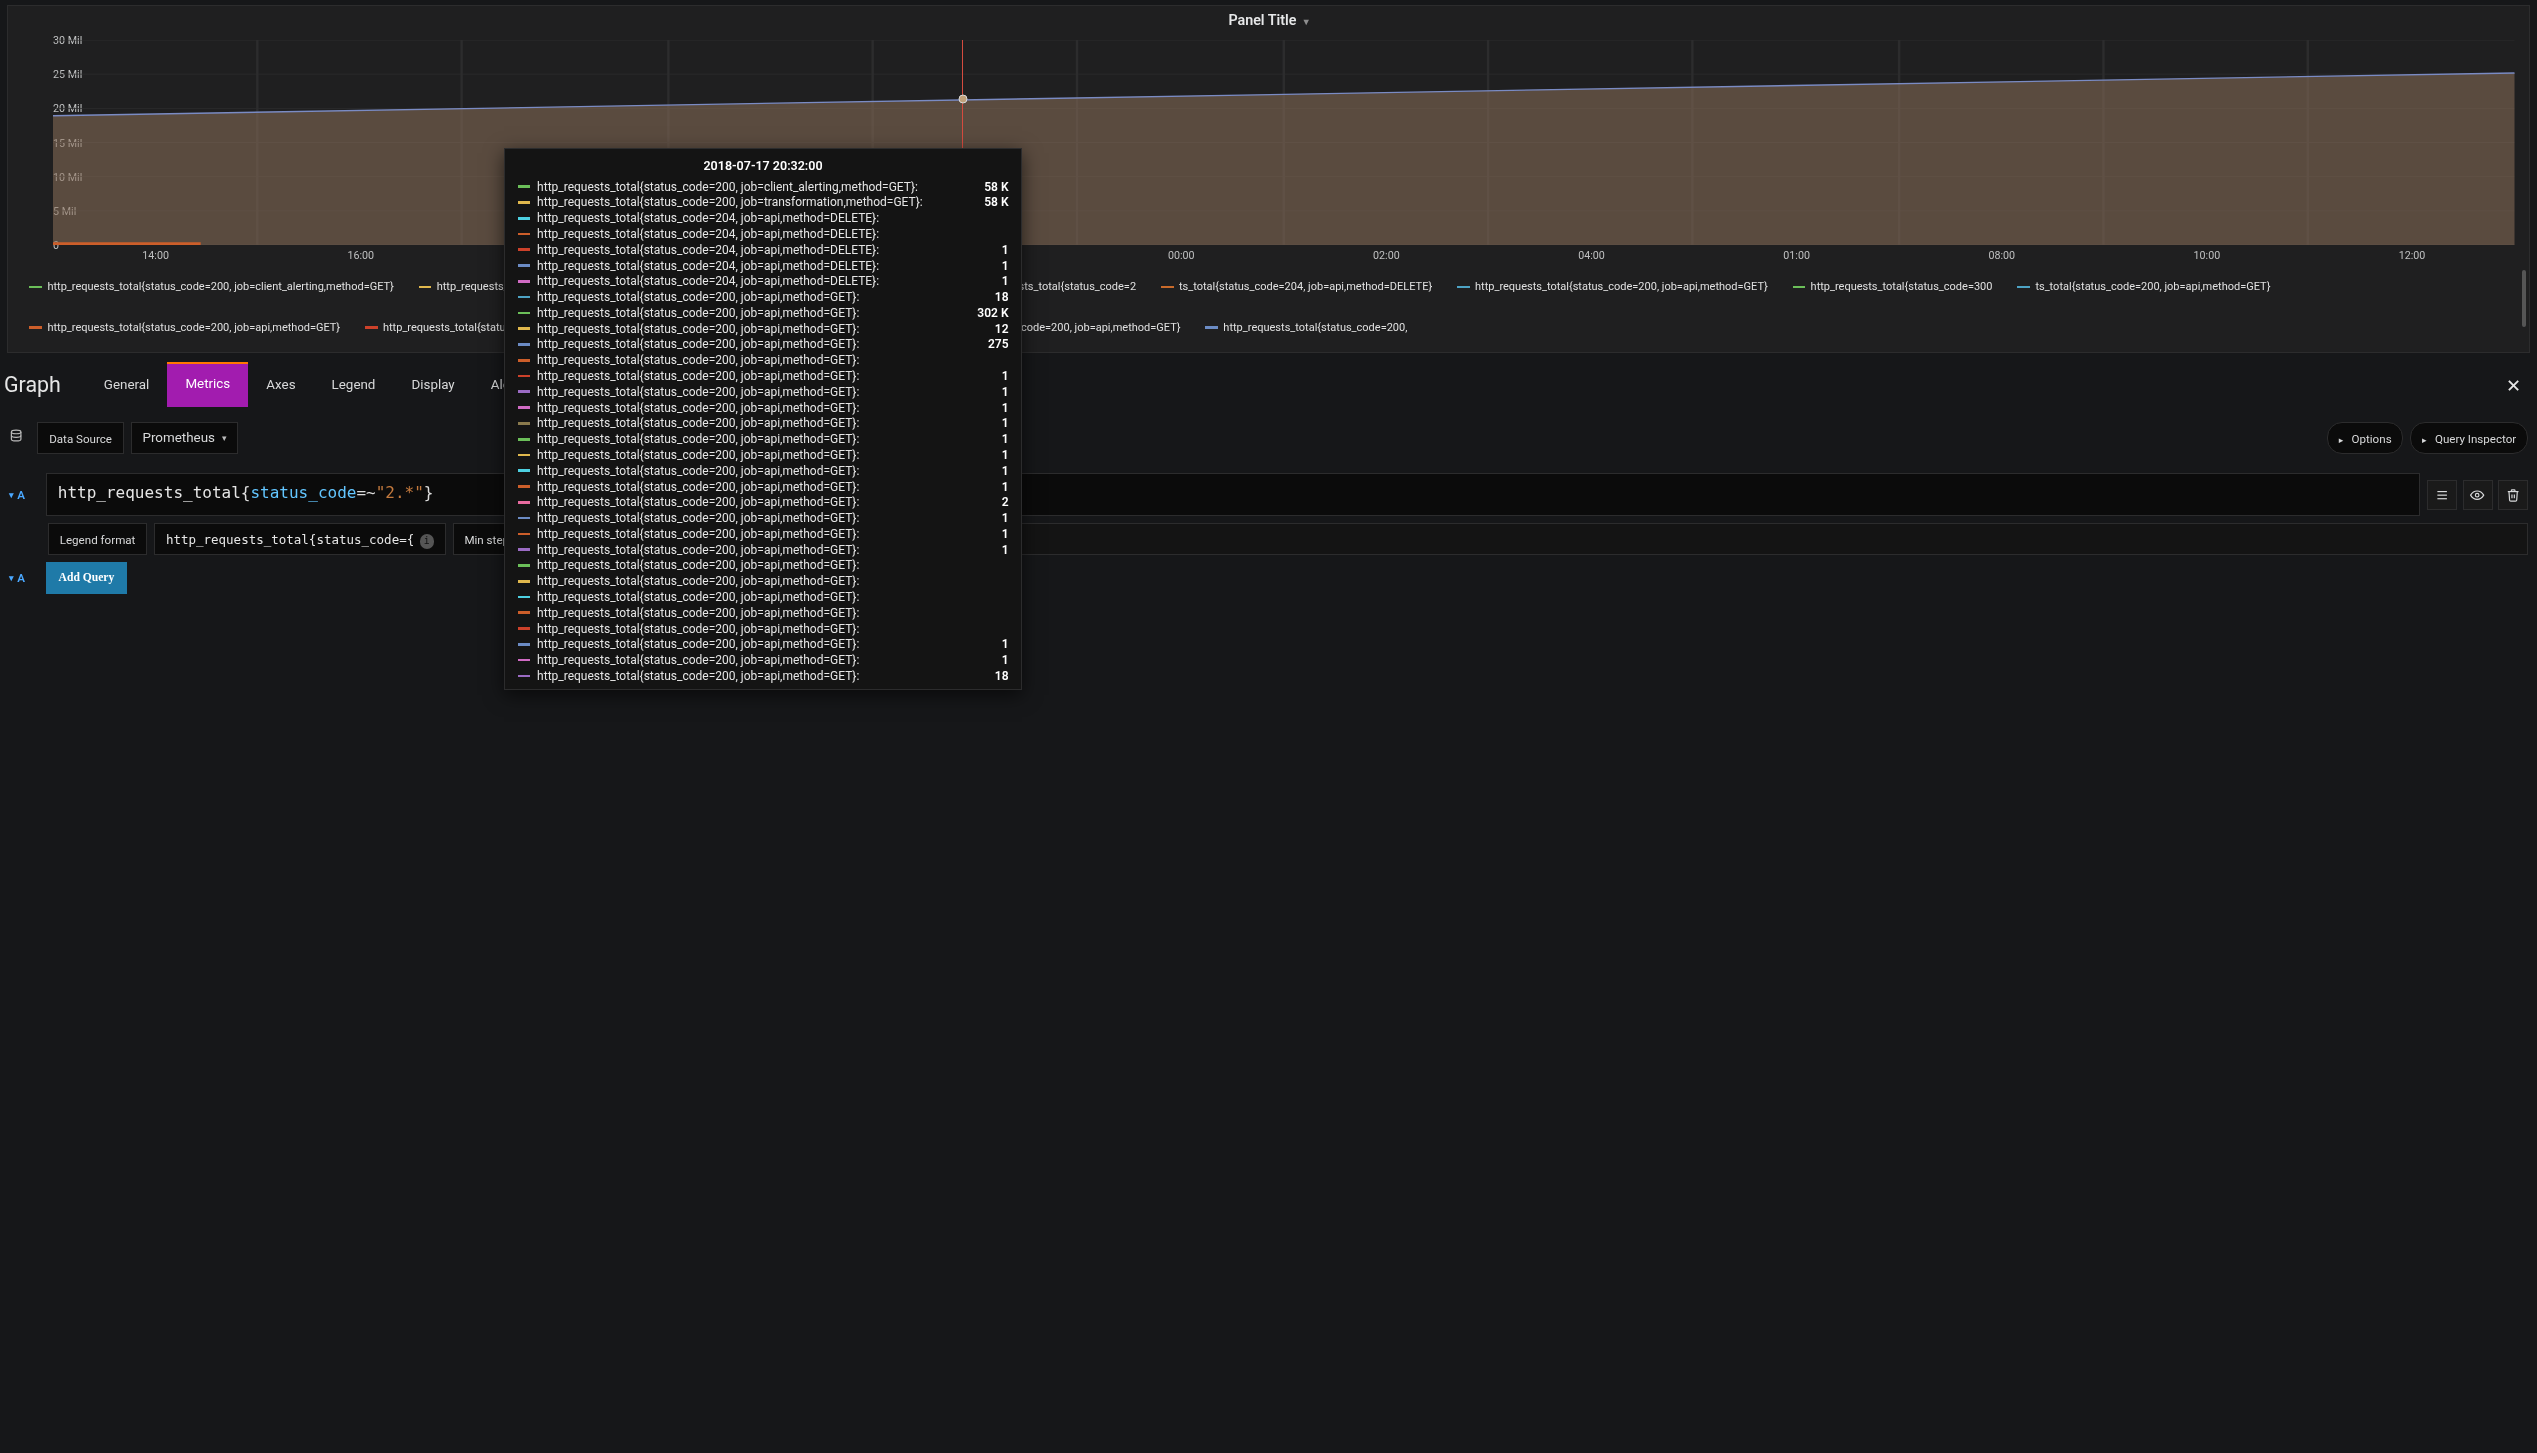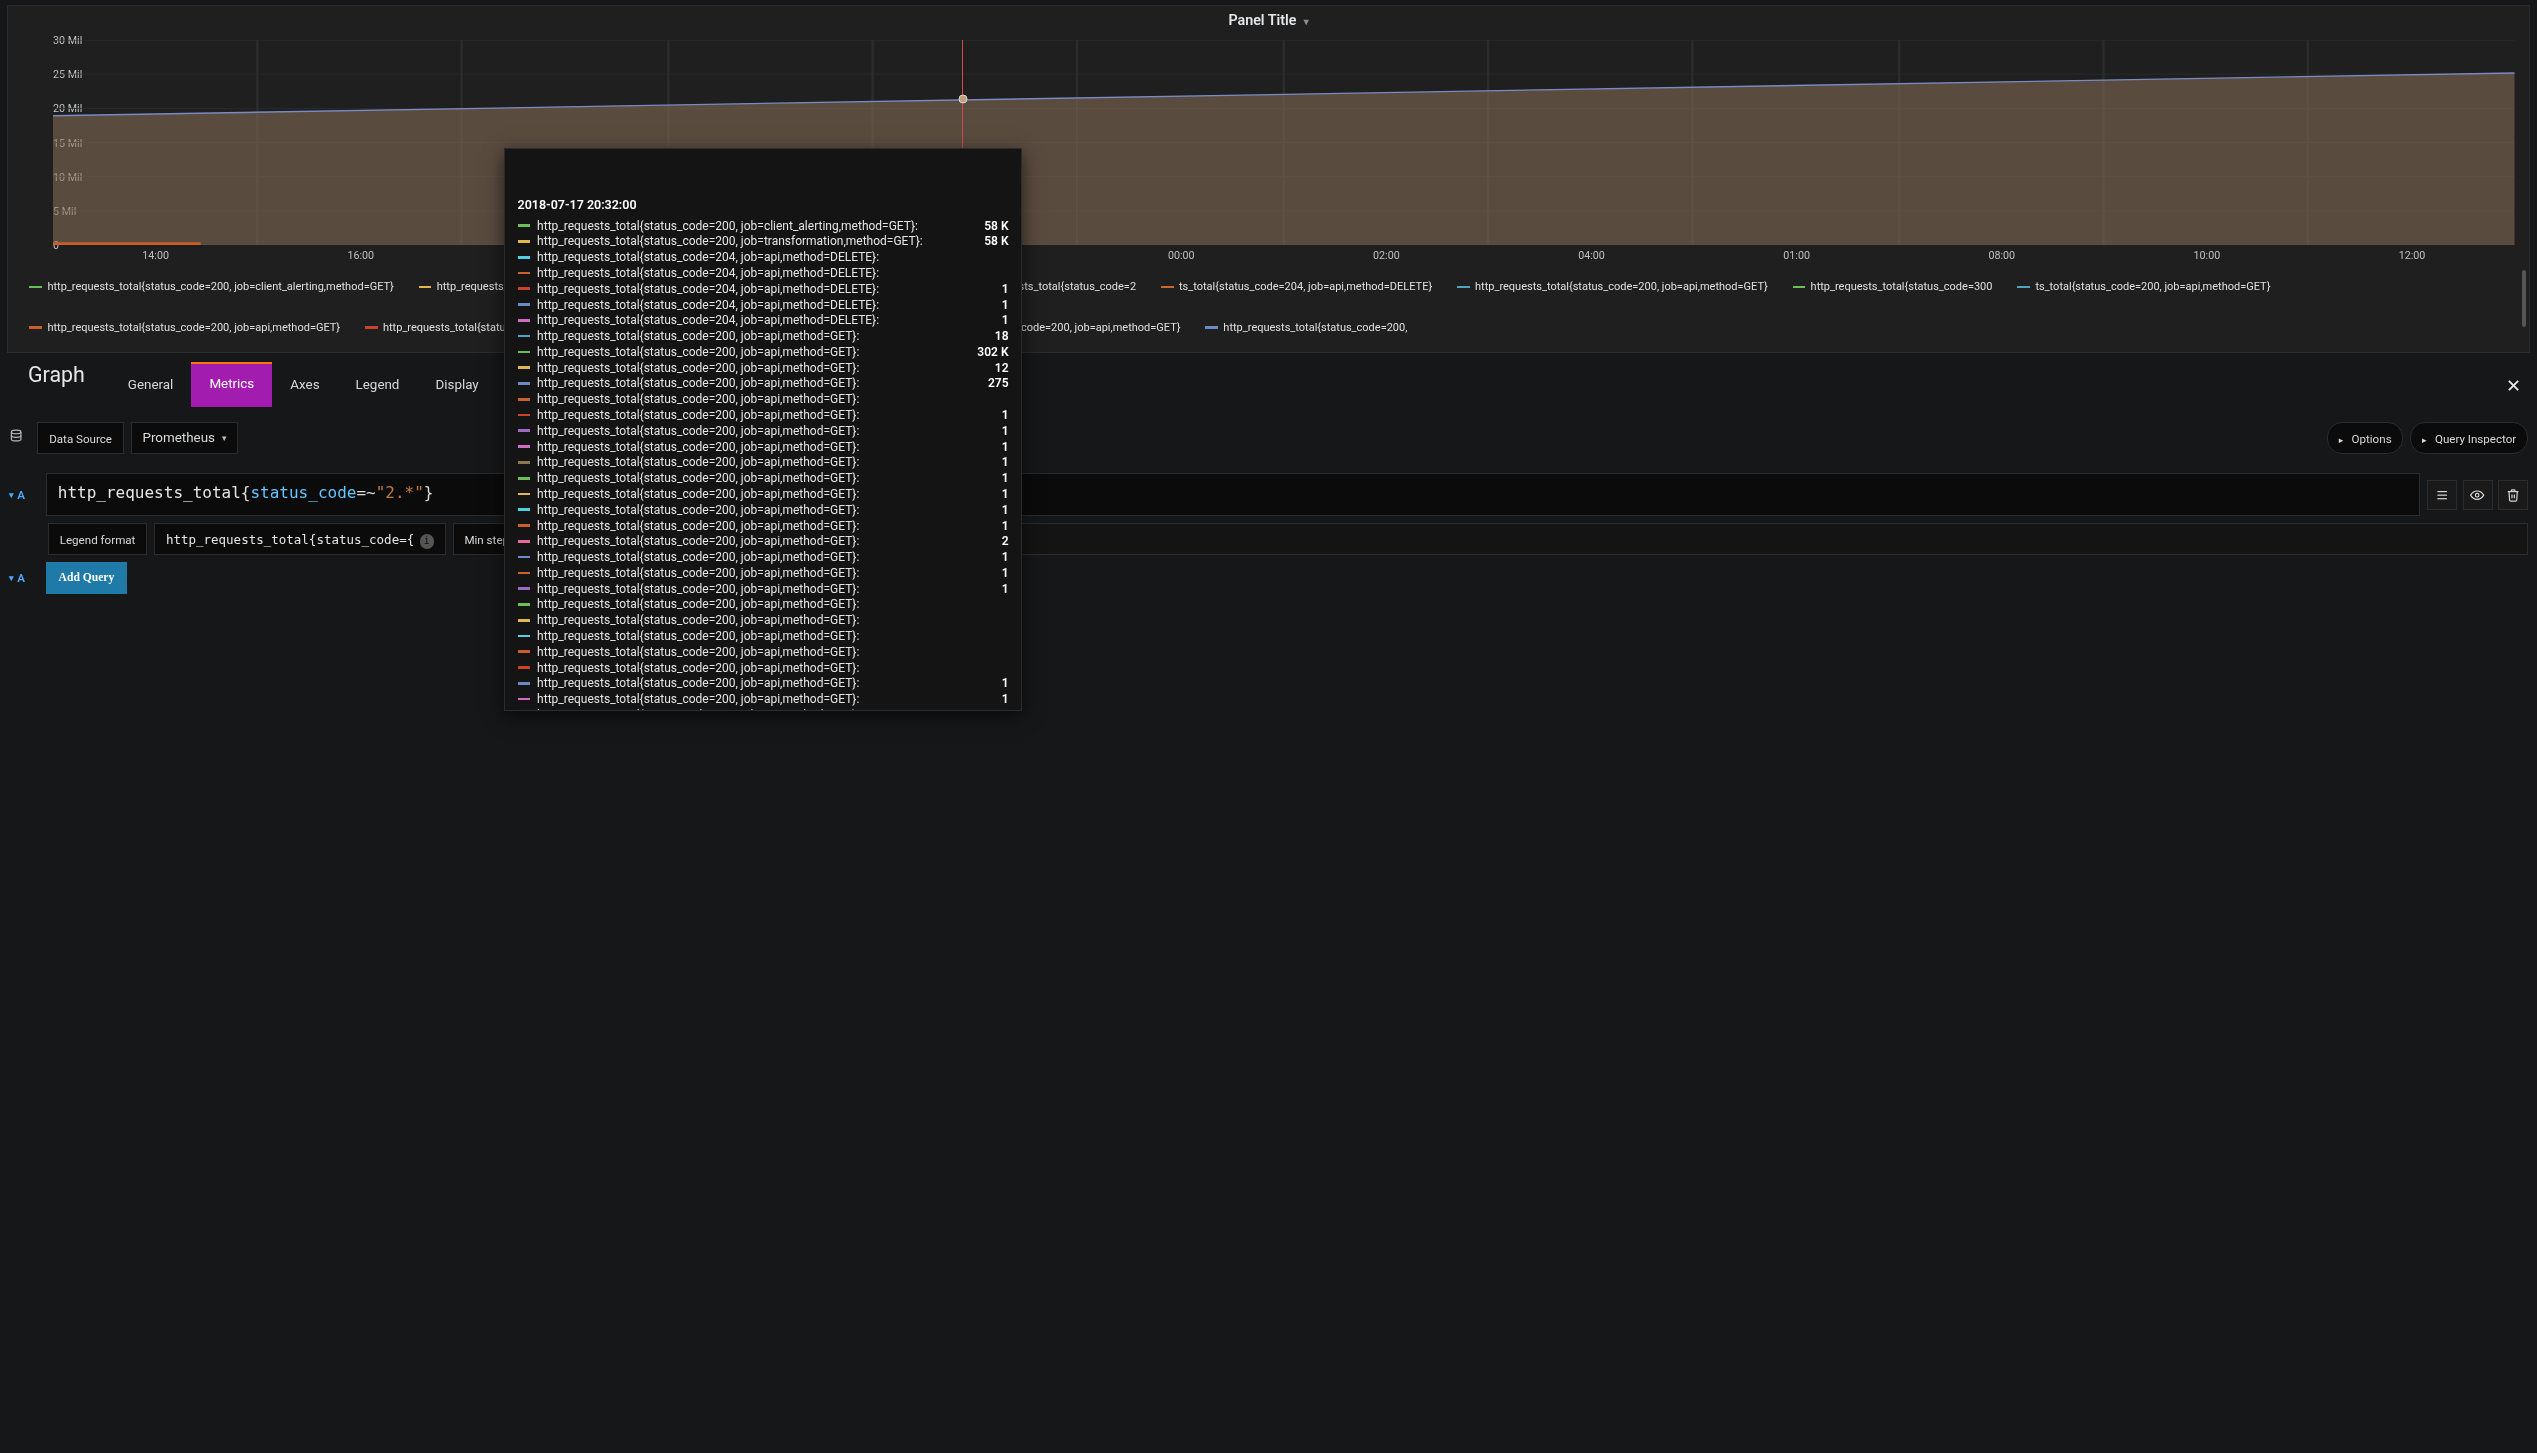--- a/index.html
+++ b/index.html
@@ -17,21 +17,21 @@
   .xtick { position: absolute; transform: translateX(-50%); font-size: 10.7px; color: #bfc0c1; }
   .crosshair { position: absolute; top: 34px; width: 0; height: 205px; border-left: 0.9px solid #d54b3f; }
   .cross-dot { position: absolute; width: 9px; height: 9px; border-radius: 4.5px; background: #bfa07a; border: 0.9px solid #d8d9da; transform: translate(-50%,-50%); }
 
   .legend-below { position: absolute; left: 21.4px; right: 14.3px; top: 261px; bottom: 5.4px; overflow: hidden; display: flex; flex-wrap: wrap; column-gap: 25px; row-gap: 1.8px; font-size: 11px; color: #e0e0e0; }
   .legend-item { display: inline-flex; align-items: center; gap: 5.4px; }
   .swatch { width: 12.5px; height: 2.7px; display: inline-block; }
   .scroll-bar { position: absolute; right: 2.7px; top: 264px; width: 4.5px; height: 57px; background: #555; border-radius: 2.7px; }
 
   
-  .editor-tabs { display: flex; align-items: flex-start; padding: 0 28px; height: 45px; margin-top: 9px; position: relative; }
+  .editor-tabs { display: flex; align-items: center; padding: 0 4px; height: 45px; margin-top: 9px; position: relative; }
   .big-label { font-size: 21.4px; color: #e6e6e6; margin-right: 25px; }
   .tab { padding: 0 18px; height: 45px; line-height: 45px; color: #d8d9da; cursor: pointer; font-size: 13.4px; }
   .tab.active { background: #a21caf; border-top: 2.7px solid #ff7800; line-height: 39px; color: #fff; }
   .close-x { position: absolute; right: 16px; top: 12.5px; font-size: 18px; color: #e6e6e6; cursor: pointer; }
 
   
   .row { display: flex; align-items: center; gap: 7.1px; margin: 14.3px 9px 0 9px; }
   .chip { background: #0b0b0b; border: 0.9px solid #2c2c2d; padding: 0 10.7px; height: 32px; line-height: 32px; font-size: 11.6px; color: #d8d9da; }
   .chip.label { min-width: 80px; }
   .ds-select { display: inline-flex; align-items: center; font-size: 13.4px; cursor: pointer; }
@@ -56,21 +56,21 @@
   .input-like { background: #0b0b0b; border: 0.9px solid #2c2c2d; padding: 0 10.7px; height: 32px; line-height: 32px; min-width: 205px; font-size: 12.5px; color: #e6e6e6; font-family: ui-monospace, Menlo, Consolas, monospace; position:relative; }
   .help-dot { display:inline-flex; align-items:center; justify-content:center; width:14.3px;height:14.3px;border-radius:7.1px;background:#555;color:#111;font-size:9.8px;margin-left:5.4px; }
   .step-box { width: 57px; text-align:left; color:#666; }
   .blank-box { background:#141414; border:0.9px solid #2c2c2d; height:32px; flex:1; }
 
   .add-row { display:flex; align-items:center; gap:7.1px; margin: 7.1px 9px 0 9px; }
   .add-btn { background:#1f7aa8; color:#fff; padding:0 12.5px; height:32px; line-height:32px; font-weight:600; cursor:pointer;font-family:Liberation Serif, serif; }
 
   
   .tooltip { position: absolute; top: 143px; left: 504px; width: 518px; max-height: 563px; background: #141414; border: 0.9px solid #2c2c2d; box-shadow: 0 5.4px 18px rgba(0,0,0,.6); padding: 9px 12.5px 5.4px; overflow: hidden; z-index: 50; }
-  .tooltip-time { text-align: left; font-weight: 600; color: #fff; margin-bottom: 5.4px; font-size: 12.5px; margin-top: 39px; }
+  .tooltip-time { text-align: center; font-weight: 600; color: #fff; margin-bottom: 5.4px; font-size: 12.5px; }
   .tip-row { display: flex; align-items: center; gap: 7.1px; font-size: 12px; padding: 0.9px 0; }
   .tip-row .name { flex: 1; color: #e6e6e6; white-space: nowrap; overflow: hidden; text-overflow: ellipsis; }
   .tip-row .val { color: #fff; font-weight: 600; min-width: 48px; text-align: right; }
 
   svg.icon { width: 14.3px; height: 14.3px; }
 </style>
 </head>
 <body>
 
 <div class="panel-wrap">

